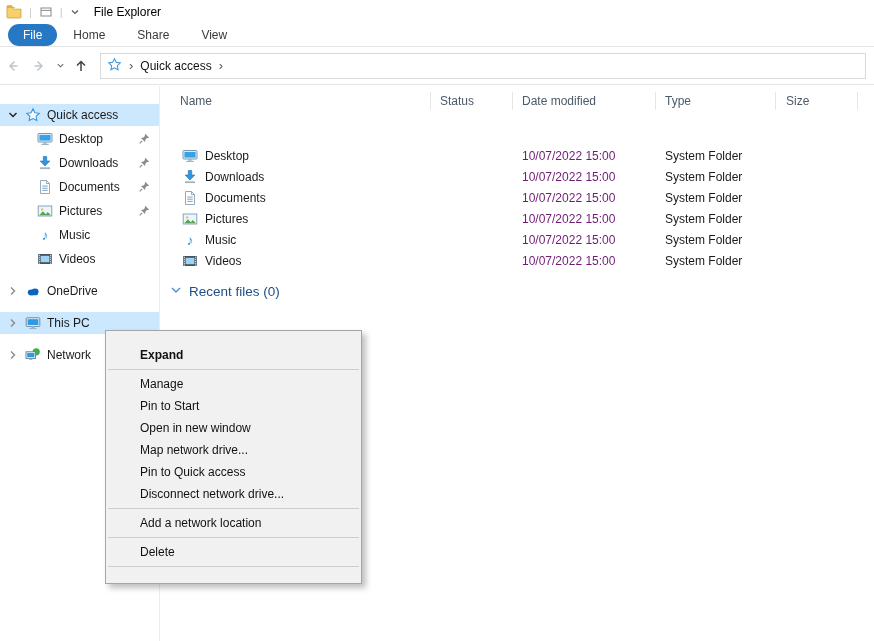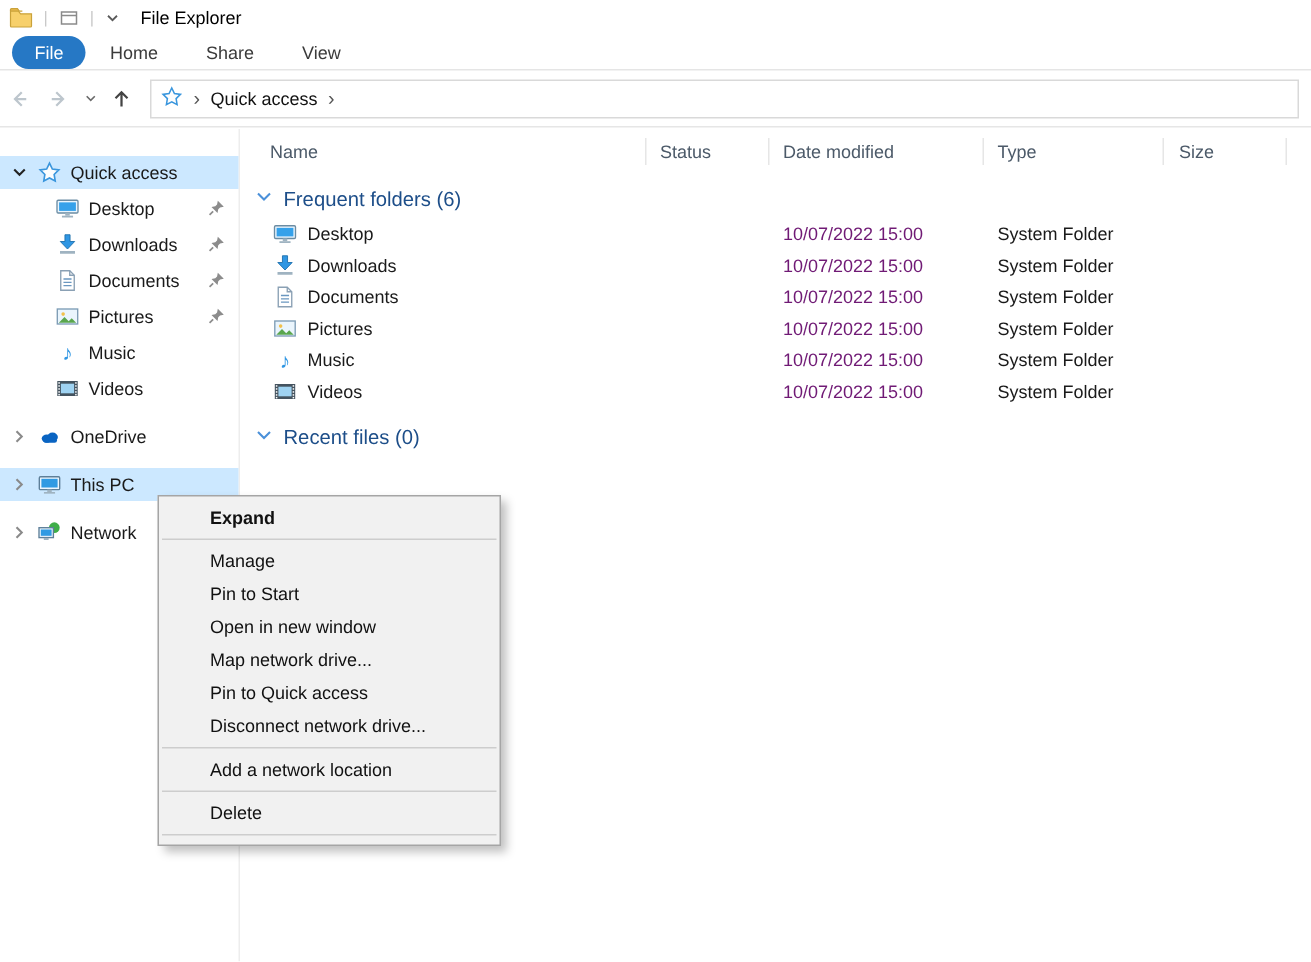--- a/index.html
+++ b/index.html
@@ -48,23 +48,23 @@
   .col-sep { position:absolute; top:6px; width:1px; height:18px; background:#e6e6e6; }
   .group-hdr { position:absolute; left:9px; height:20px; display:flex; align-items:center;
                gap:7px; color:#1d4e89; font-size:13.5px; }
   .file-row { position:absolute; left:0; right:0; height:21px; }
   .fr-icon { position:absolute; left:21px; top:2px; width:16px; height:16px; }
   .fr-name { position:absolute; left:44px; top:3px; color:#1a1a1a; }
   .fr-date { position:absolute; left:361px; top:3px; color:#701a75; }
   .fr-type { position:absolute; left:504px; top:3px; color:#1a1a1a;text-align:right; }
 
   
-  .ctx { position:absolute; left:105px; top:330px; width:229px; background:#f1f1f1;
+  .ctx { position:absolute; left:105px; top:330px; width:257px; background:#f1f1f1;
          border:1px solid #a5a5a5; box-shadow:4px 4px 6px rgba(0,0,0,0.25);
-         padding:3px 0; z-index:10; }
+         padding:13px 0; z-index:10; }
   .ctx-item { height:22px; line-height:22px; padding-left:34px; color:#111; cursor:default; }
   .ctx-item.bold { font-weight:bold; }
   .ctx-sep { height:1px; background:#cdcdcd; margin:3px 2px; }
 </style>
 </head>
 <body>
 
 <div class="stage">
 
   <div class="titlebar">
@@ -300,28 +300,20 @@
     <span class="col" style="left:279px">Status</span>
     <span class="col" style="left:361px">Date modified</span>
     <span class="col" style="left:504px">Type</span>
     <span class="col" style="left:625px">Size</span>
     <div class="col-sep" style="left:269px"></div>
     <div class="col-sep" style="left:351px"></div>
     <div class="col-sep" style="left:494px"></div>
     <div class="col-sep" style="left:614px"></div>
     <div class="col-sep" style="left:696px"></div>
 
-    <div class="group-hdr" style="top:36px">
-      <span>
-        <svg width="12" height="12" viewBox="0 0 12 12">
-            <path d="M2 4 L6 8 L10 4" fill="none" stroke="#4a90d9" stroke-width="1.4"></path>
-          </svg>
-      </span>
-      <span>Frequent folders (6)</span>
-    </div>
 
     <div class="file-row" style="top:60px">
       <span class="fr-icon">
         <svg width="16" height="16" viewBox="0 0 16 16">
             <rect x="1" y="2.5" width="14" height="8.5" rx="0.8" fill="#eaf5fd" stroke="#6b8ca3" stroke-width="0.9"></rect>
             <rect x="2.4" y="3.9" width="11.2" height="5.7" fill="#35a1ea"></rect>
             <rect x="6.5" y="11" width="3" height="1.8" fill="#9fb3c1"></rect>
             <rect x="4.3" y="12.8" width="7.4" height="1.2" fill="#9fb3c1"></rect>
           </svg>
       </span>

